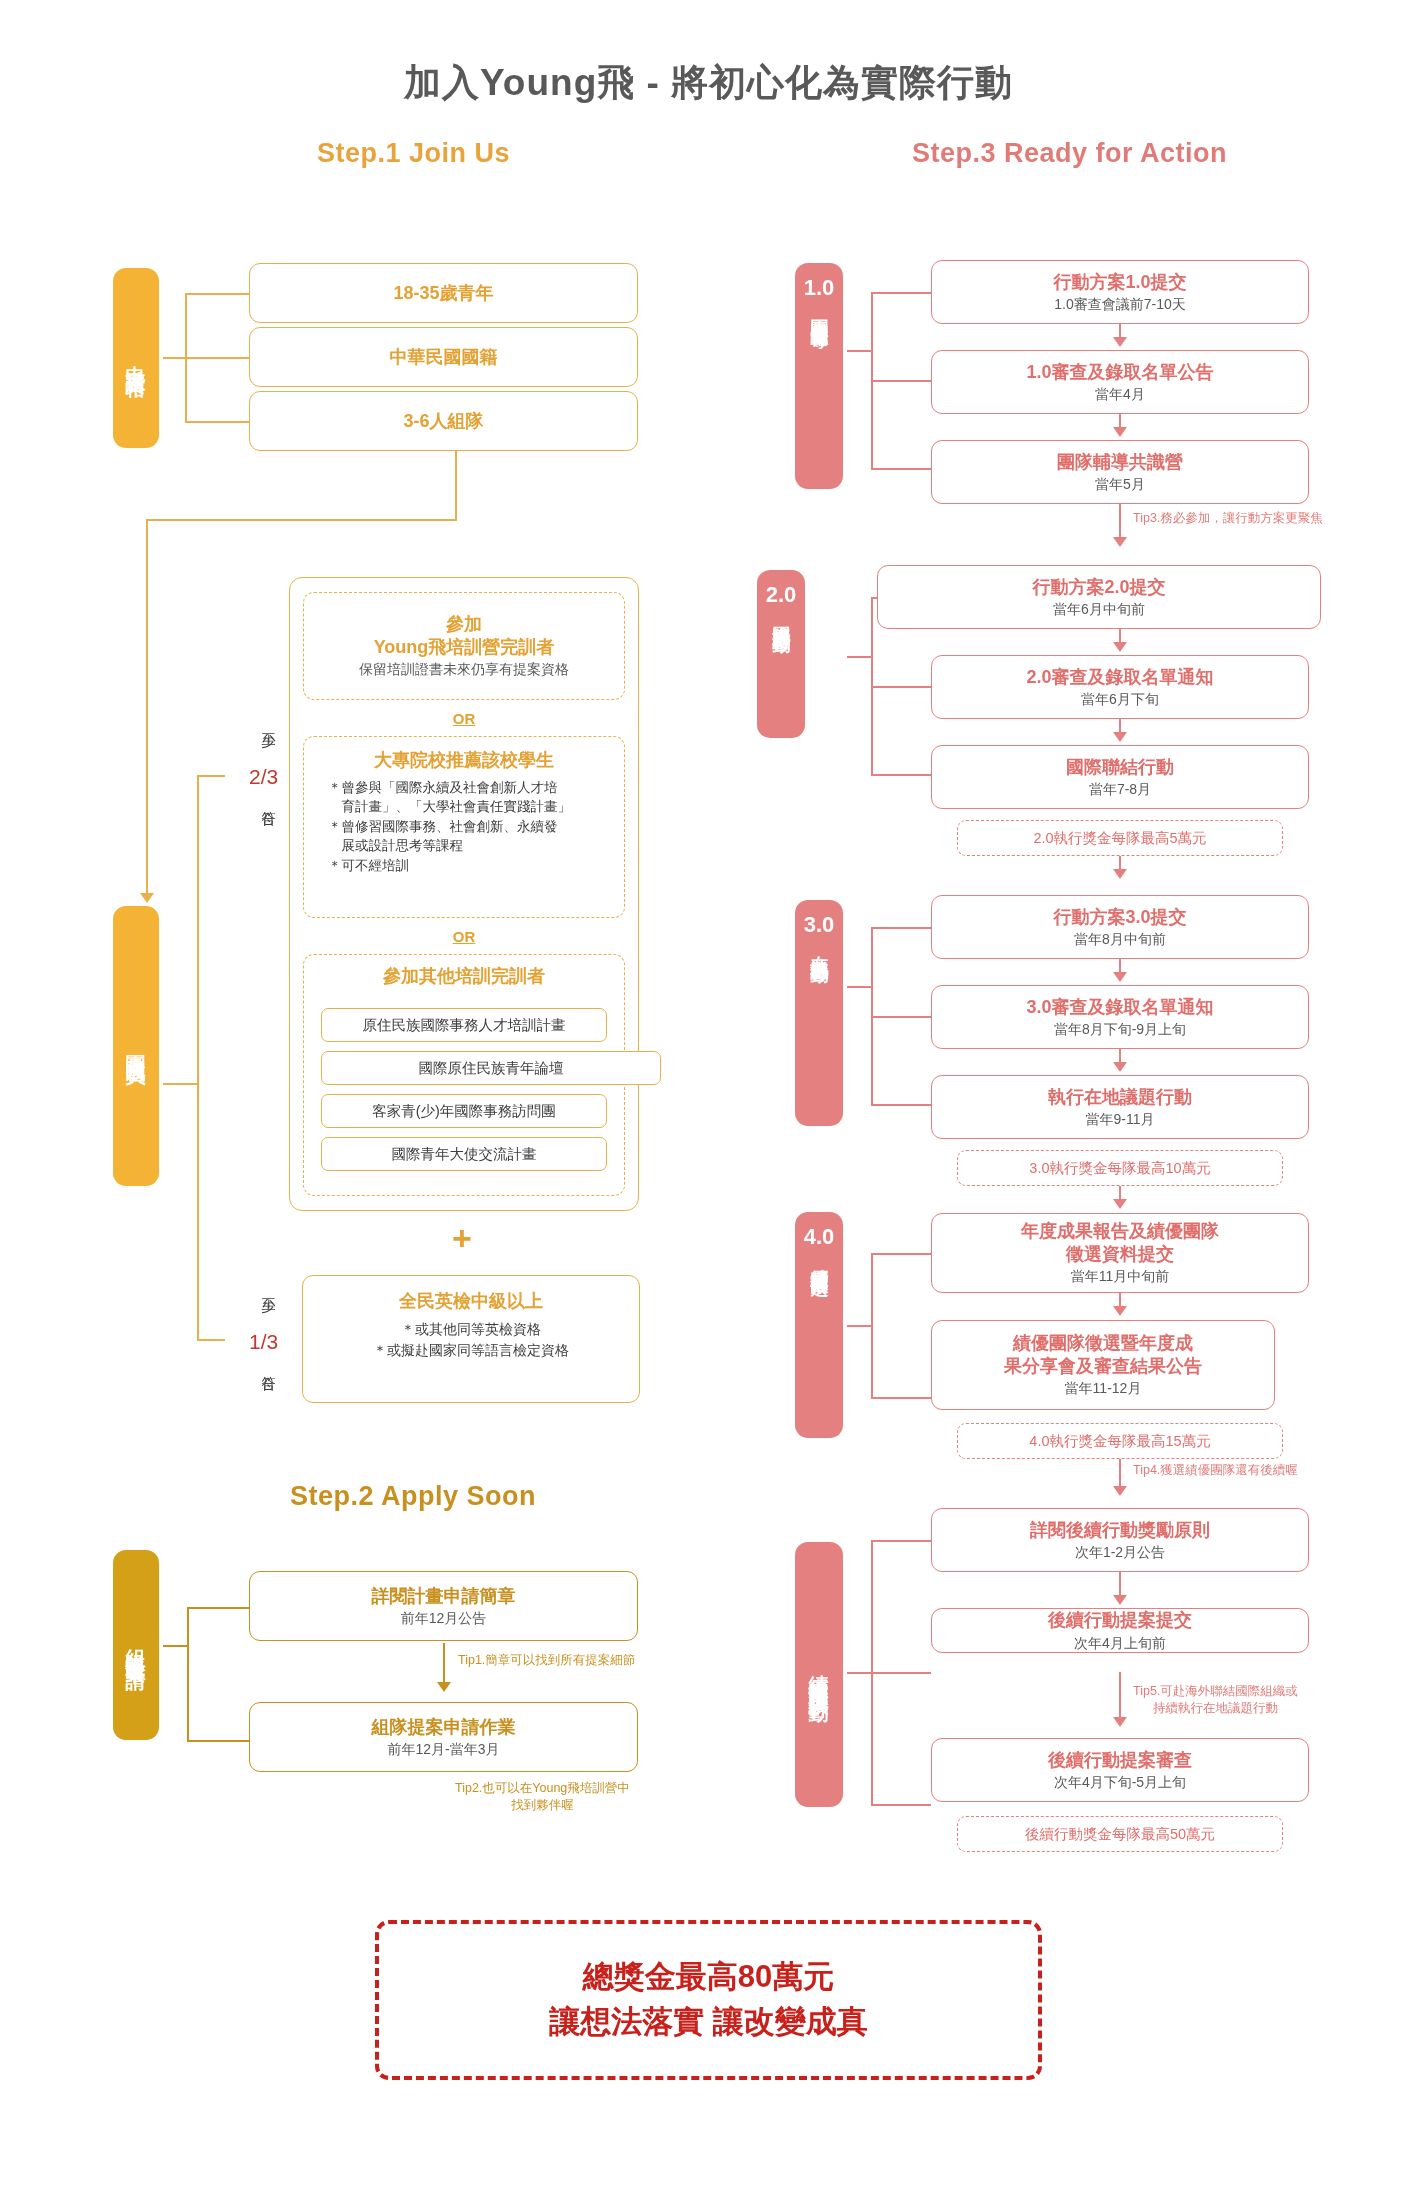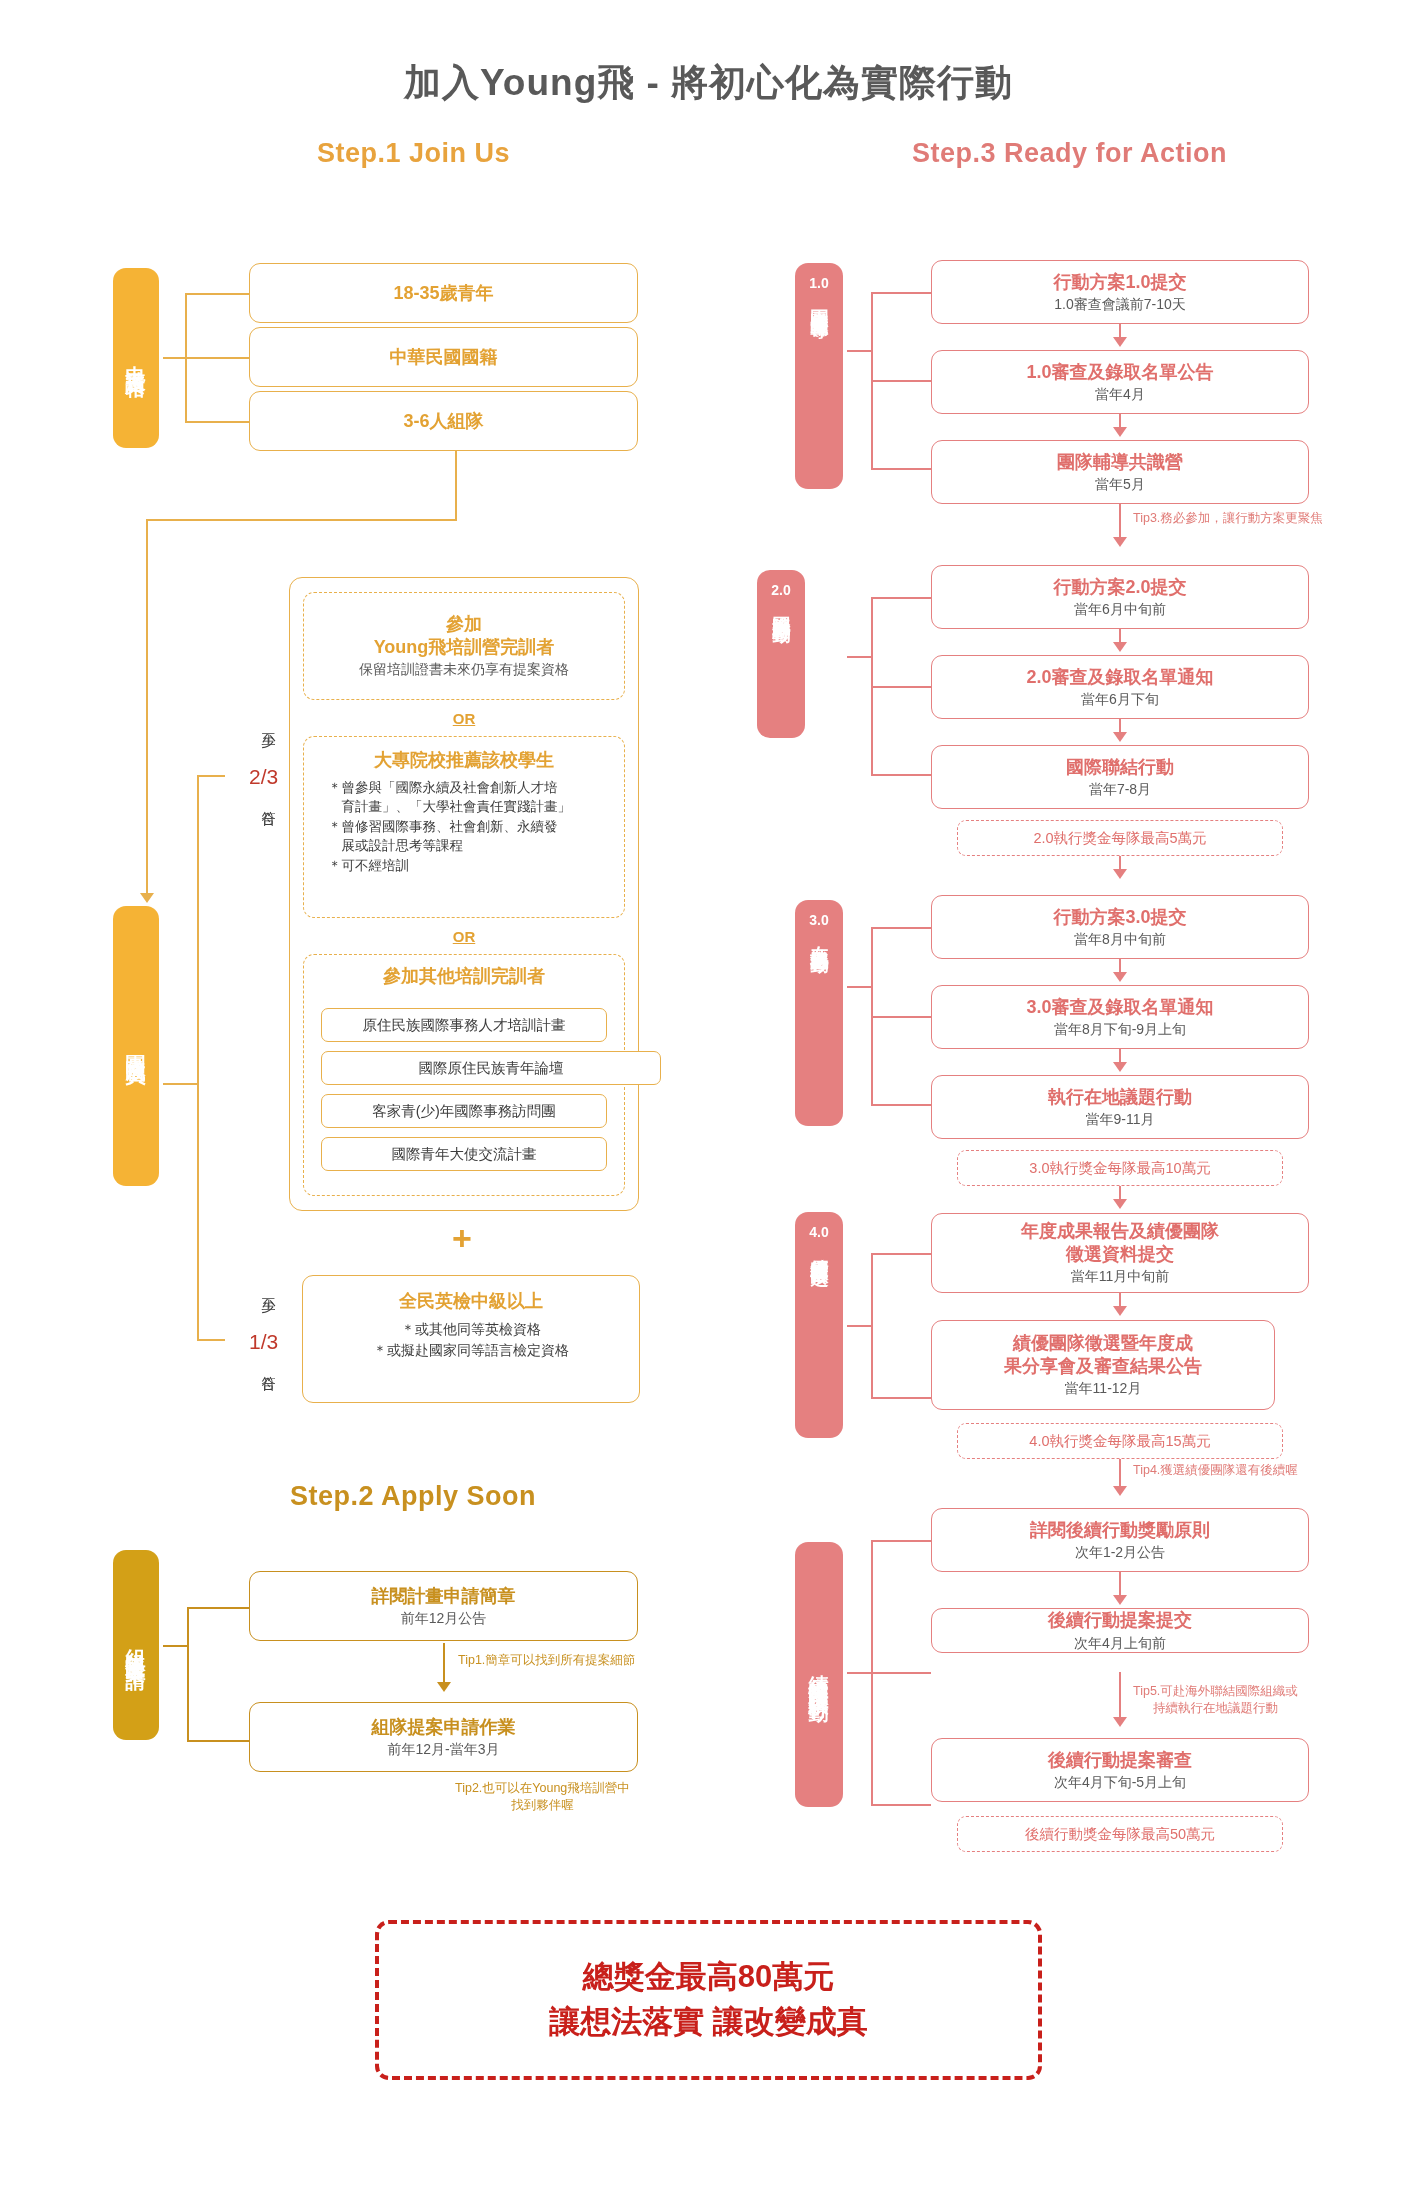--- a/index.html
+++ b/index.html
@@ -52,21 +52,21 @@
   .pill-num {
     position:absolute;
     border-radius:13px;
     background:#E58080;
     color:#fff;
     display:flex; flex-direction:column;
     align-items:center; justify-content:flex-start;
     padding-top:12px;
   }
   .pill-num .num {
-    font-size:14px; font-weight:bold; writing-mode:horizontal-tb;
+    font-size:22px; font-weight:bold; writing-mode:horizontal-tb;
     margin-bottom:4px;
     text-align:right;
   }
   .pill-num .vtxt {
     writing-mode:vertical-rl; text-orientation:upright;
     font-size:18px; font-weight:bold; letter-spacing:2px; line-height:1.05;
   }
 
   
   .box {
@@ -338,21 +338,21 @@
   <div class="pill-num" style="left:757px; top:570px; width:48px; height:168px;">
     <span class="num">2.0</span>
     <span class="vtxt">國際聯結行動</span>
   </div>
   <div class="ln-rose h" style="left:847px; top:656px; width:24px;"></div>
   <div class="ln-rose v" style="left:871px; top:597px; height:177px;"></div>
   <div class="ln-rose h" style="left:871px; top:597px; width:60px;"></div>
   <div class="ln-rose h" style="left:871px; top:686px; width:60px;"></div>
   <div class="ln-rose h" style="left:871px; top:774px; width:60px;"></div>
 
-  <div class="box box-rose" style="left:931px; top:565px; width:378px; height:64px;">
+  <div class="box box-rose" style="left:877px; top:565px; width:444px; height:64px;">
     <div class="b-title t-rose">行動方案2.0提交</div>
     <div class="b-sub">當年6月中旬前</div>
   </div>
   <div class="ln-rose v" style="left:1119px; top:629px; height:16px; width:2.2px;"></div>
   <div class="arrow-down ar-rose" style="left:1113px; top:642px;"></div>
 
   <div class="box box-rose" style="left:931px; top:655px; width:378px; height:64px;">
     <div class="b-title t-rose">2.0審查及錄取名單通知</div>
     <div class="b-sub">當年6月下旬</div>
   </div>

